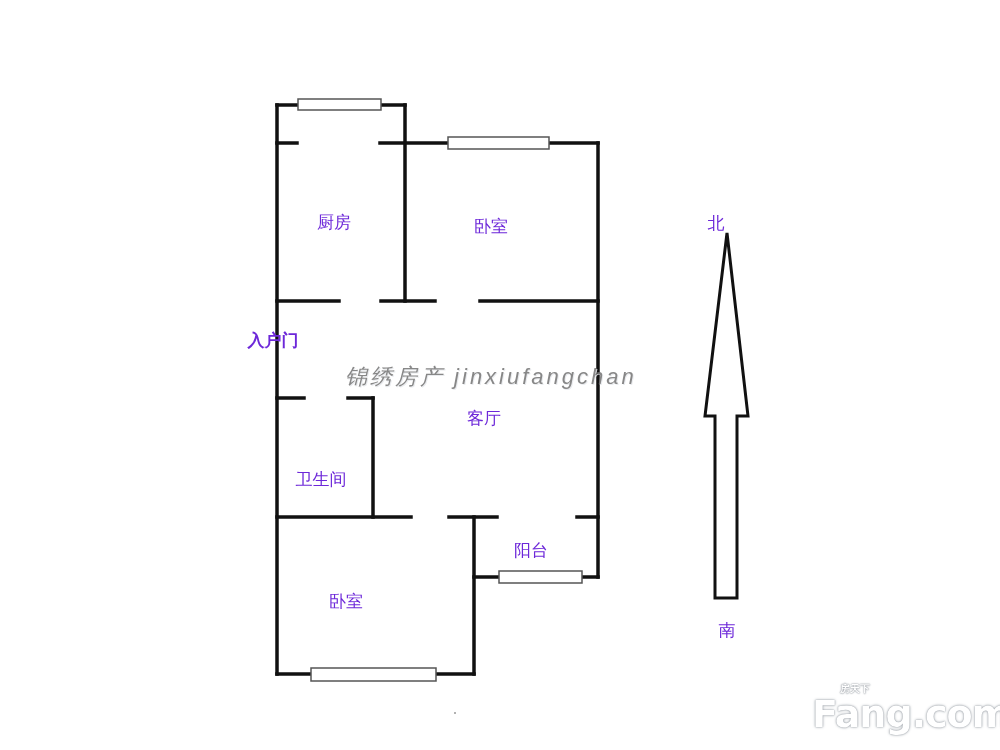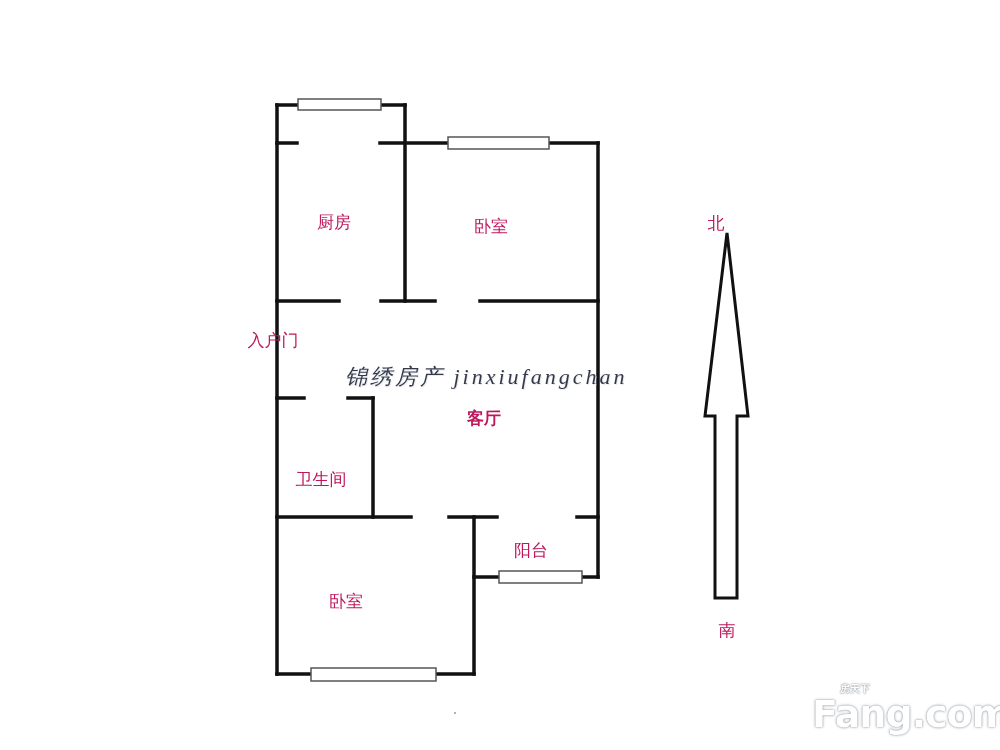--- a/index.html
+++ b/index.html
@@ -1,19 +1,19 @@
 <!DOCTYPE html>
 <html><head>
 <meta charset="utf-8">
 <style>
   html, body { margin:0; padding:0; background:#ffffff; }
   body { width:1000px; height:750px; position:relative; overflow:hidden; font-family:"DejaVu Sans", sans-serif; }
   #plan { position:absolute; left:0; top:0; width:1000px; height:750px; }
-  .label { position:absolute; font-family:"DejaVu Sans", sans-serif; font-size:17px; color:#be185d; white-space:nowrap; transform:translate(-50%,-50%); }
-  .watermark { position:absolute; left:345px; top:362px; font-family:Liberation Serif, serif; font-style:italic; font-size:22px; color:#0f172a; letter-spacing:3px; white-space:nowrap; opacity:0.85; text-shadow:1px 1px 0 #e6e8ec; }
+  .label { position:absolute; font-family:"DejaVu Sans", sans-serif; font-size:17px; color:#6d28d9; white-space:nowrap; transform:translate(-50%,-50%); }
+  .watermark { position:absolute; left:345px; top:362px; font-family:Liberation Sans, sans-serif; font-style:italic; font-size:22px; color:#737373; letter-spacing:3px; white-space:nowrap; opacity:0.85; text-shadow:1px 1px 0 #e6e8ec; }
   .logo { position:absolute; left:812px; top:680px; width:180px; height:60px; }
   .logo-main { position:absolute; left:0; top:12px; font-family:"DejaVu Sans", sans-serif; font-weight:bold; font-size:38px; color:#ffffff; letter-spacing:-1px; text-shadow:0 0 3px #9aa0a8, 0 0 1px #7a8088; }
   .logo-sub { position:absolute; left:28px; top:2px; font-family:"DejaVu Sans", sans-serif; font-weight:bold; font-size:10px; color:#ffffff; text-shadow:0 0 2px #8a9098, 0 0 1px #7a8088; }
 </style>
 </head>
 <body>
 
 <svg id="plan" viewBox="0 0 1000 750" xmlns="http://www.w3.org/2000/svg">
   <g stroke="#111" stroke-width="3.5" fill="none" stroke-linecap="square">
 
@@ -57,25 +57,25 @@
     <rect x="311" y="668" width="125" height="13"></rect>
   </g>
   <g>
     <polygon points="727,233 748,416 737,416 737,598 715,598 715,416 705,416" fill="#ffffff" stroke="#111" stroke-width="3" stroke-linejoin="miter"></polygon>
   </g>
   <circle cx="455" cy="713" r="1" fill="#999"></circle>
 </svg>
 
 <div class="label" style="left:334px;top:222px;">厨房</div>
 <div class="label" style="left:491px;top:226px;">卧室</div>
-<div class="label" style="left:484px;top:418px;font-weight:bold;">客厅</div>
+<div class="label" style="left:484px;top:418px;">客厅</div>
 <div class="label" style="left:321px;top:479px;">卫生间</div>
 <div class="label" style="left:531px;top:550px;">阳台</div>
 <div class="label" style="left:346px;top:601px;">卧室</div>
-<div class="label" style="left:273px;top:340px;">入户门</div>
+<div class="label" style="left:273px;top:340px;font-weight:bold;">入户门</div>
 
 <div class="watermark">锦绣房产 jinxiufangchan</div>
 
 <div class="label" style="left:716px;top:223px;">北</div>
 <div class="label" style="left:727px;top:630px;">南</div>
 
 <div class="logo">
   <span class="logo-sub">房天下</span>
   <span class="logo-main">Fang.com</span>
 </div>

